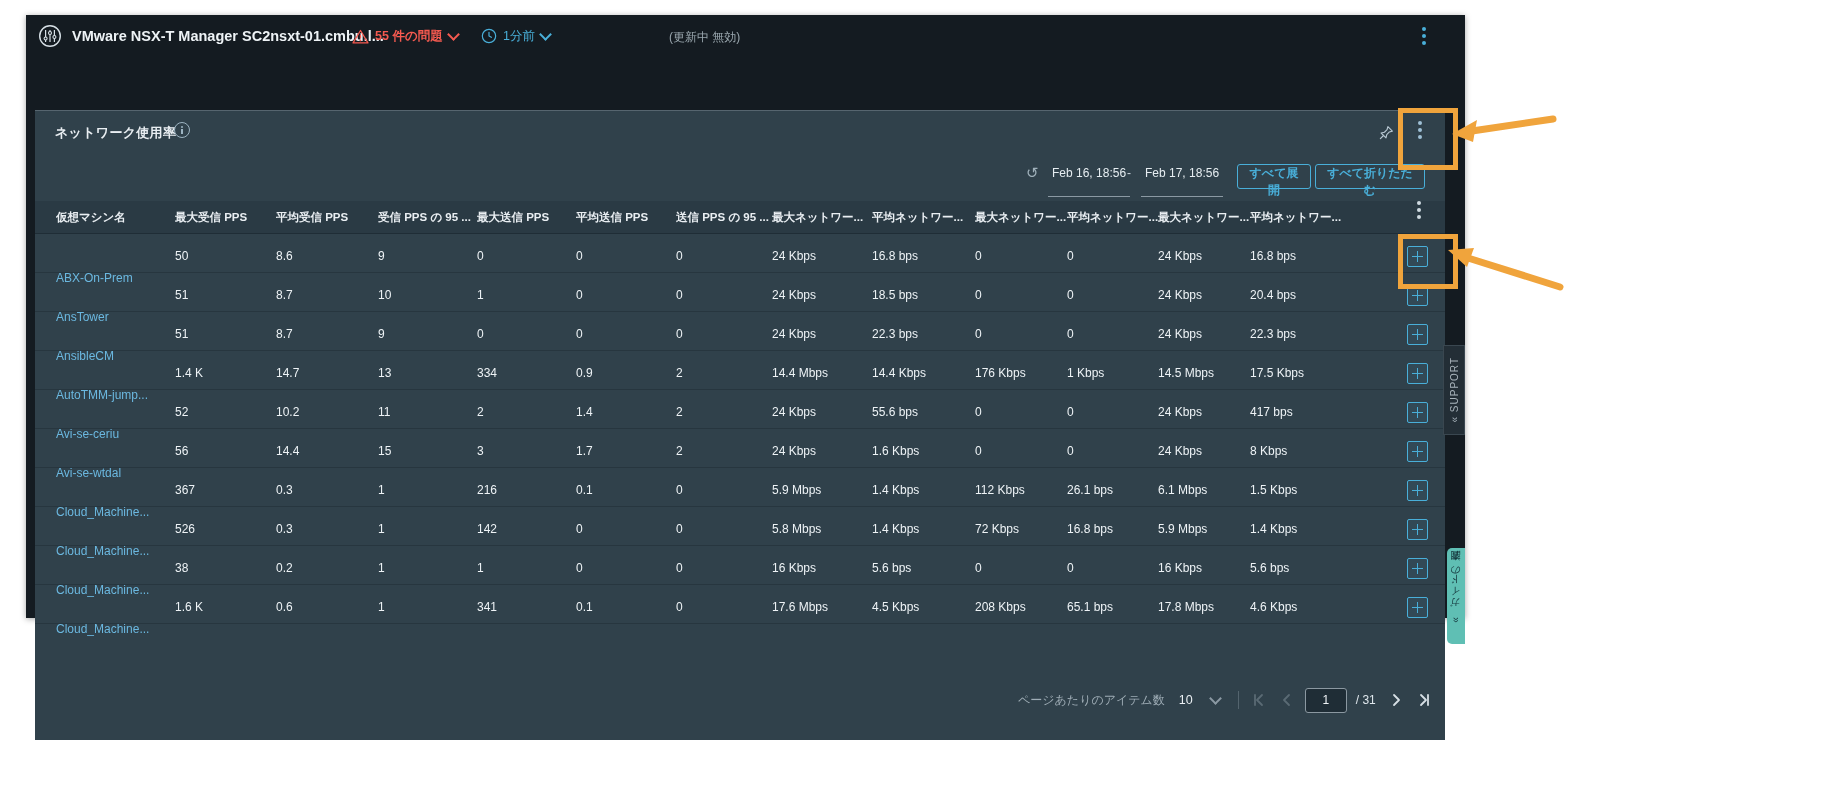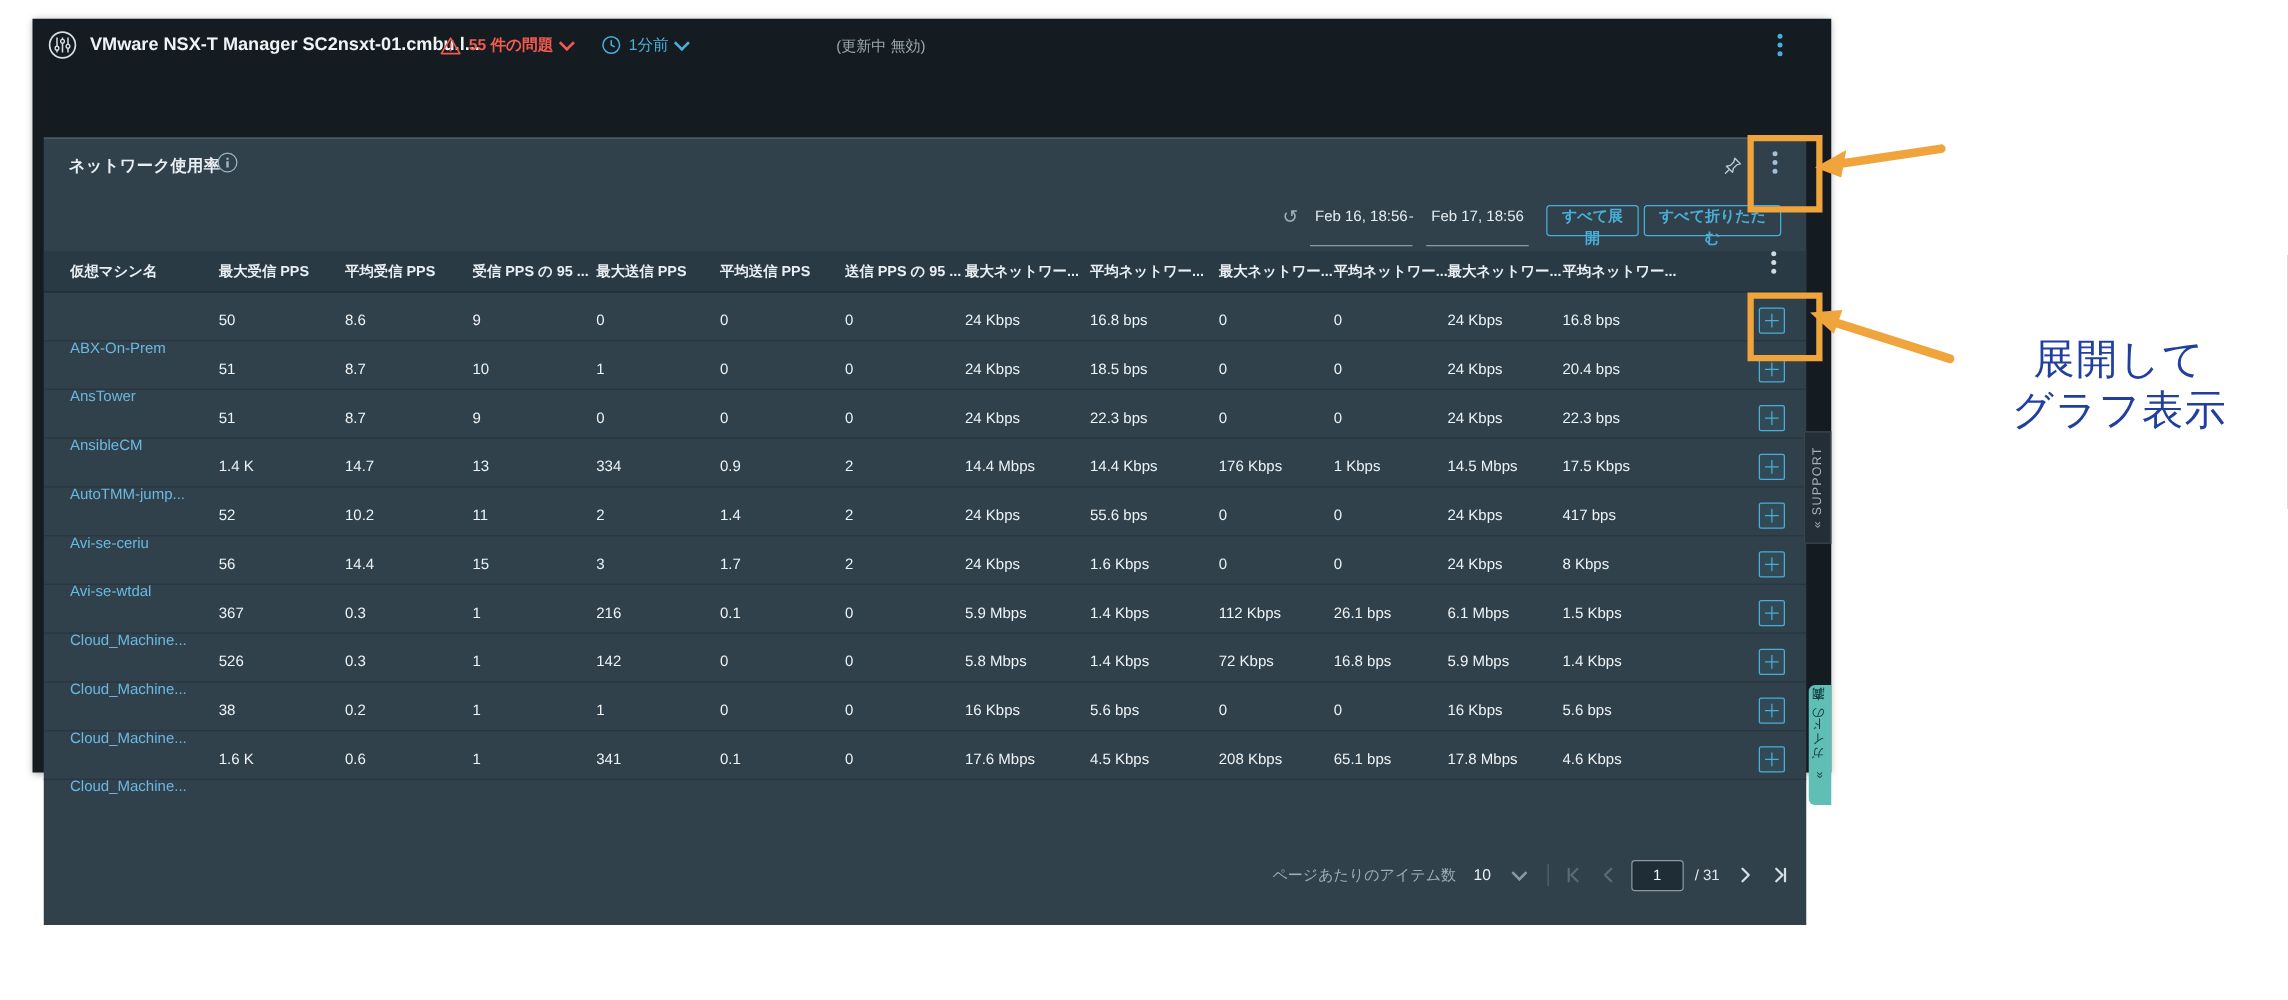--- a/index.html
+++ b/index.html
@@ -375,18 +375,14 @@
   <div class="obox obox1"></div>
   <div class="obox obox2"></div>
 
   <svg class="arrows">
     <line x1="1553" y1="119" x2="1472" y2="131" stroke="#f0a43c" stroke-width="7" stroke-linecap="round"></line>
     <polygon points="1452,134 1477,120 1473,142" fill="#f0a43c"></polygon>
     <line x1="1560" y1="287" x2="1468" y2="258" stroke="#f0a43c" stroke-width="7" stroke-linecap="round"></line>
     <polygon points="1448,250 1474,248 1467,267" fill="#f0a43c"></polygon>
   </svg>
 
-  <div class="ann-text ann-expand">
-    <div>展開して</div>
-    <div>グラフ表示</div>
-  </div>
 
 </div>
 
 </body></html>

